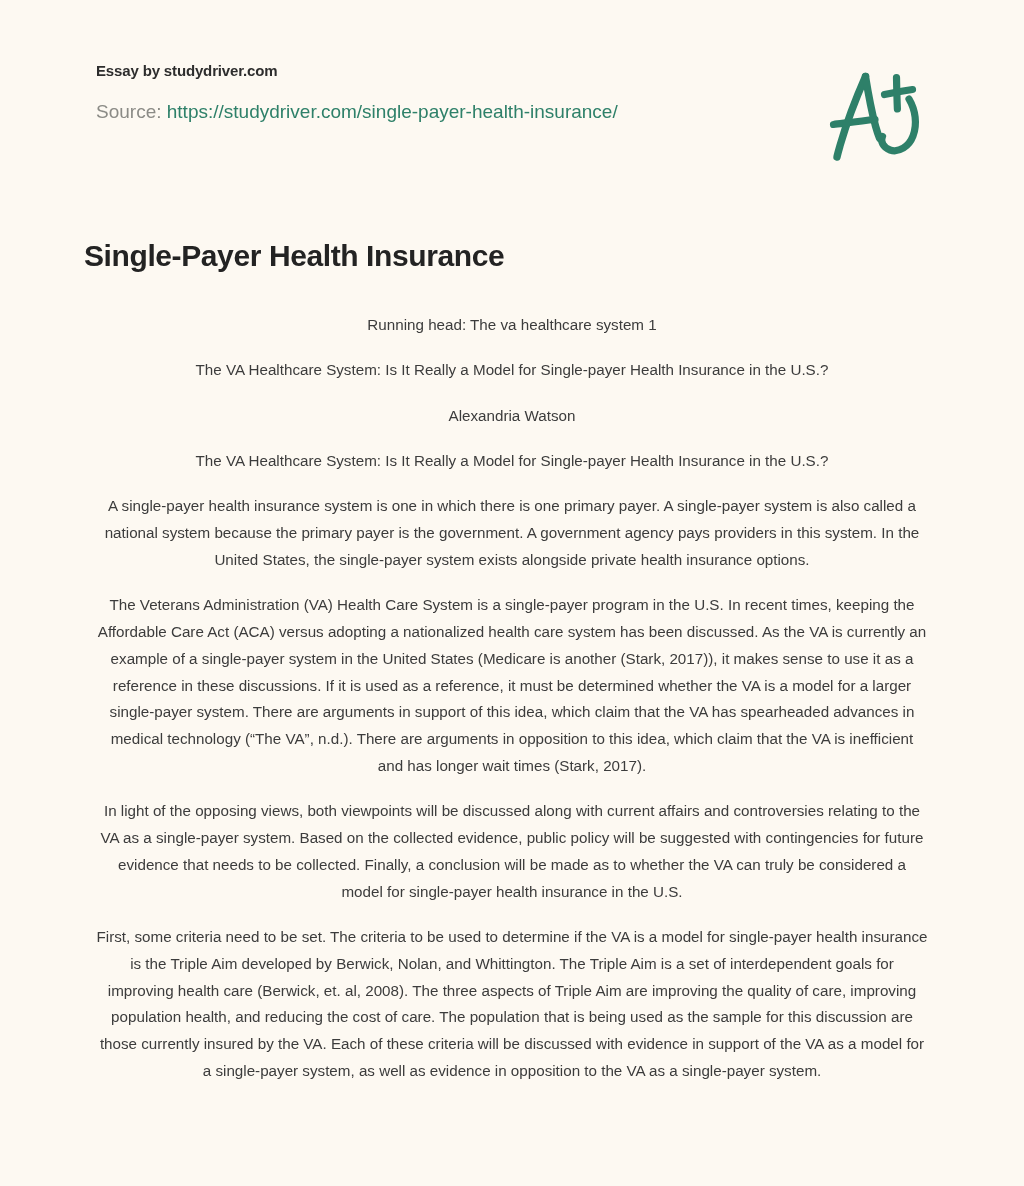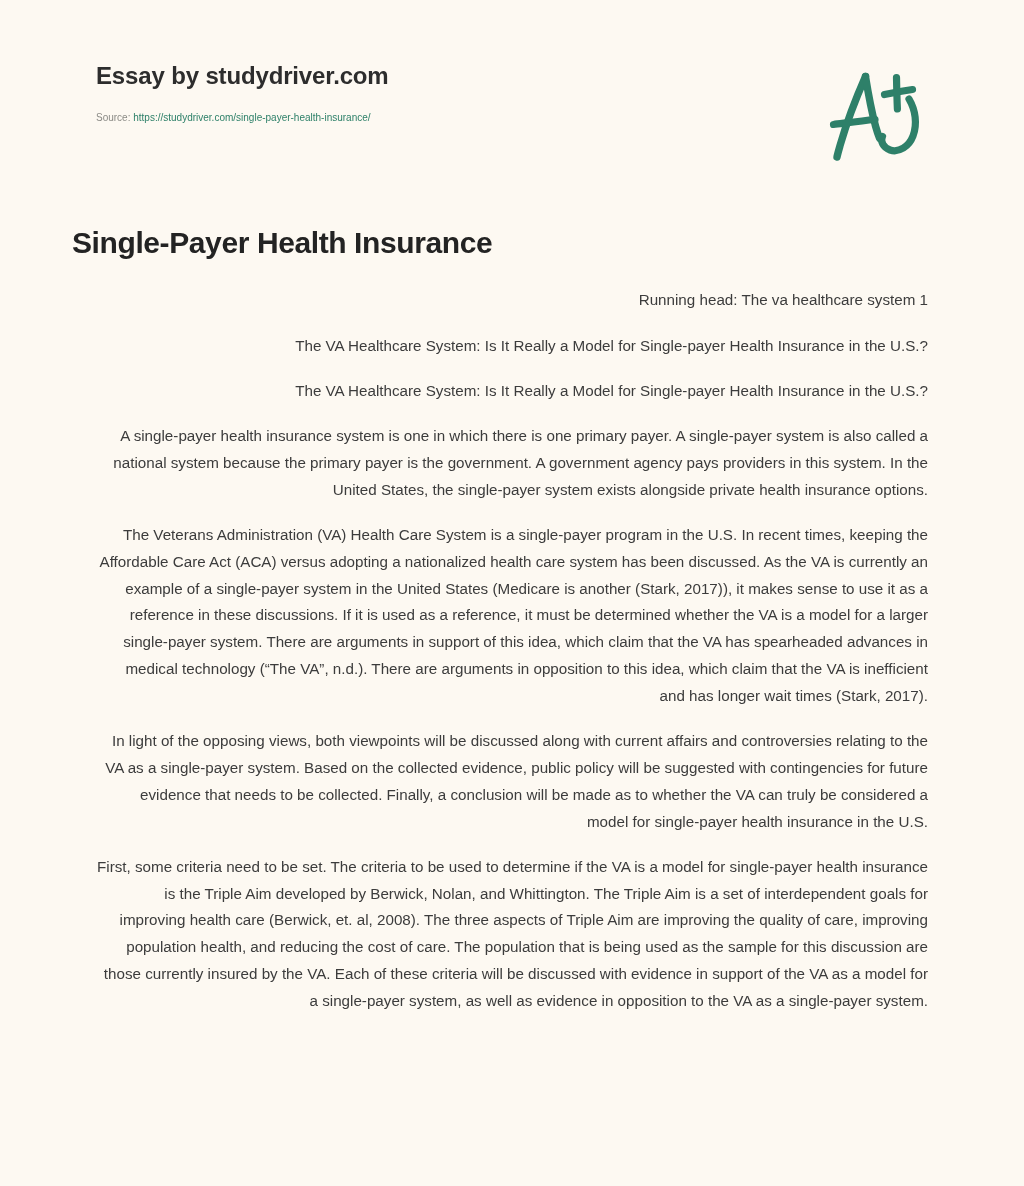--- a/index.html
+++ b/index.html
@@ -21,30 +21,30 @@
     width: 1024px;
     min-height: 1186px;
     box-sizing: border-box;
     padding: 0;
   }
   .header {
     position: relative;
     padding: 62px 96px 0 96px;
   }
   .brand-line {
-    font-size: 24px;
+    font-size: 15px;
     font-weight: bold;
     color: #2d2d2d;
     letter-spacing: -0.15px;
     line-height: 1.2;
     margin: 0;
   }
   .source-line {
     margin: 20px 0 0 0;
-    font-size: 10px;
+    font-size: 19px;
     color: #8b8b86;
     line-height: 1.3;
     white-space: nowrap;
   }
   .source-label {
     color: #8b8b86;
   }
   .source-url {
     color: #2e8069;
     text-decoration: none;
@@ -53,39 +53,39 @@
   .logo {
     position: absolute;
     top: 66px;
     right: 98px;
     width: 102px;
     height: 100px;
     line-height: 0;
   }
 
   .article-title {
-    margin: 0;
+    margin: 12px;
     padding: 100px 96px 0 72px;
     font-size: 30px;
     font-weight: bold;
     color: #232323;
     letter-spacing: -0.4px;
     line-height: 1.25;
   }
 
   .article-body {
     padding: 26px 96px 40px 96px;
   }
   .article-body p {
     margin: 0 0 18.5px 0;
     font-size: 15.2px;
     line-height: 26.8px;
     color: #3c3c3c;
     max-width: 838px;
-    text-align: right;
+    text-align: center;
   }
 </style>
 </head>
 <body>
 
 <div class="page">
 
   <div class="header">
 
     <div class="brand-line">Essay by studydriver.com</div>
@@ -114,20 +114,21 @@
       </svg>
     </div>
 
   </div>
 
   <h1 class="article-title">Single-Payer Health Insurance</h1>
 
   <div class="article-body">
     <p>Running head: The va healthcare system 1</p>
     <p>The VA Healthcare System: Is It Really a Model for Single-payer Health Insurance in the U.S.?</p>
+    <p>Alexandria Watson</p>
     <p>The VA Healthcare System: Is It Really a Model for Single-payer Health Insurance in the U.S.?</p>
     <p>A single-payer health insurance system is one in which there is one primary payer. A single-payer system is also called a national system because the primary payer is the government. A government agency pays providers in this system. In the United States, the single-payer system exists alongside private health insurance options.</p>
     <p>The Veterans Administration (VA) Health Care System is a single-payer program in the U.S. In recent times, keeping the Affordable Care Act (ACA) versus adopting a nationalized health care system has been discussed. As the VA is currently an example of a single-payer system in the United States (Medicare is another (Stark, 2017)), it makes sense to use it as a reference in these discussions. If it is used as a reference, it must be determined whether the VA is a model for a larger single-payer system. There are arguments in support of this idea, which claim that the VA has spearheaded advances in medical technology (“The VA”, n.d.). There are arguments in opposition to this idea, which claim that the VA is inefficient and has longer wait times (Stark, 2017).</p>
     <p>In light of the opposing views, both viewpoints will be discussed along with current affairs and controversies relating to the VA as a single-payer system. Based on the collected evidence, public policy will be suggested with contingencies for future evidence that needs to be collected. Finally, a conclusion will be made as to whether the VA can truly be considered a model for single-payer health insurance in the U.S.</p>
     <p>First, some criteria need to be set. The criteria to be used to determine if the VA is a model for single-payer health insurance is the Triple Aim developed by Berwick, Nolan, and Whittington. The Triple Aim is a set of interdependent goals for improving health care (Berwick, et. al, 2008). The three aspects of Triple Aim are improving the quality of care, improving population health, and reducing the cost of care. The population that is being used as the sample for this discussion are those currently insured by the VA. Each of these criteria will be discussed with evidence in support of the VA as a model for a single-payer system, as well as evidence in opposition to the VA as a single-payer system.</p>
   </div>
 
 </div>
 
 </body></html>

